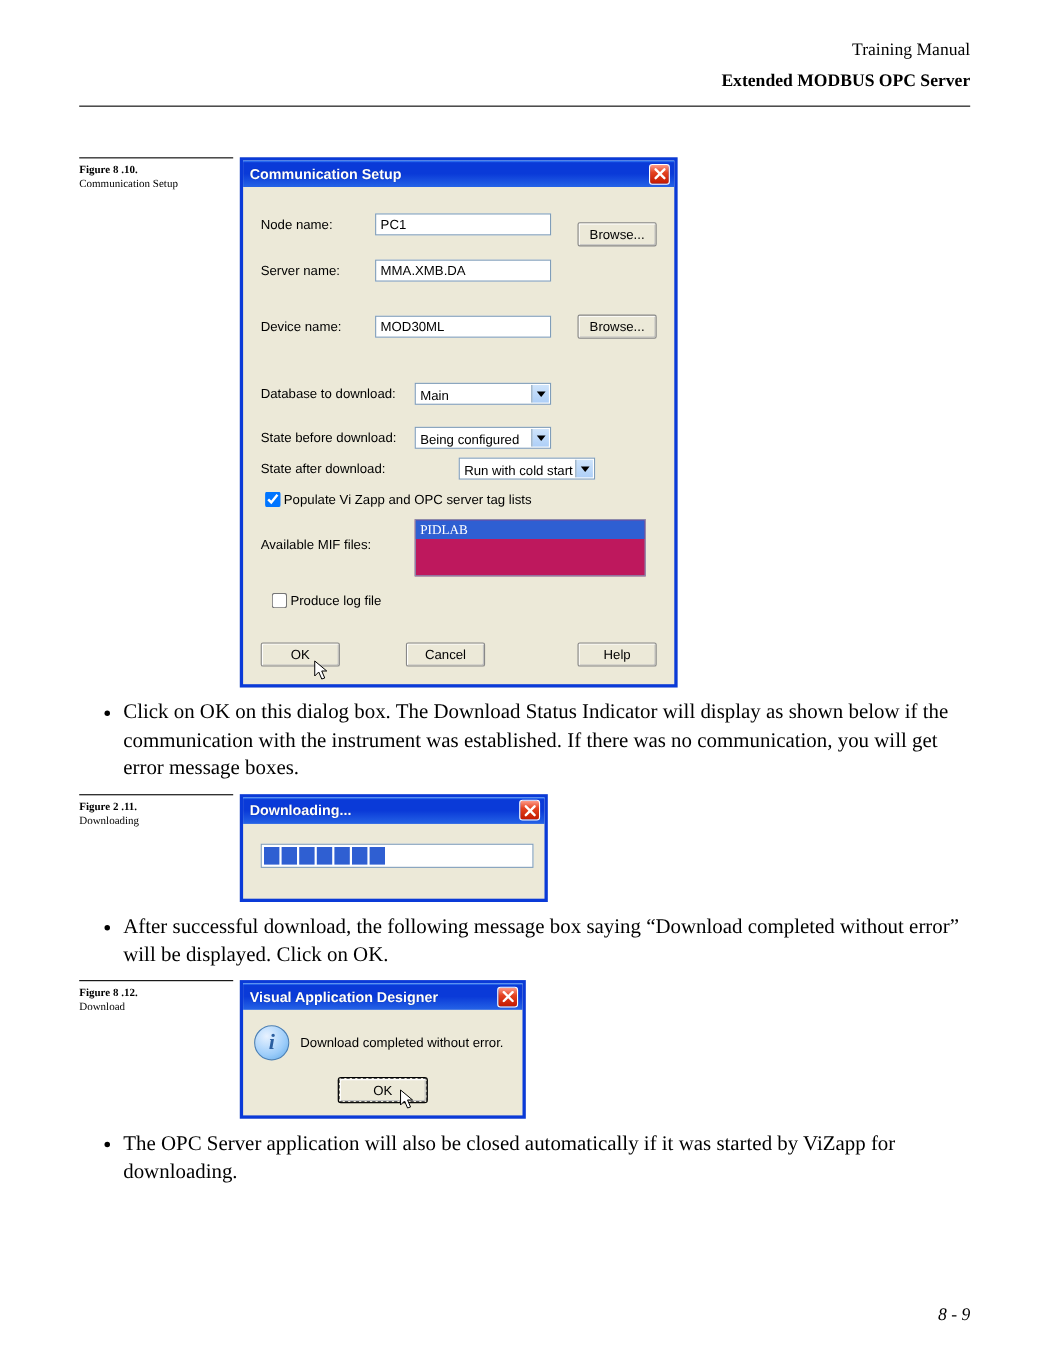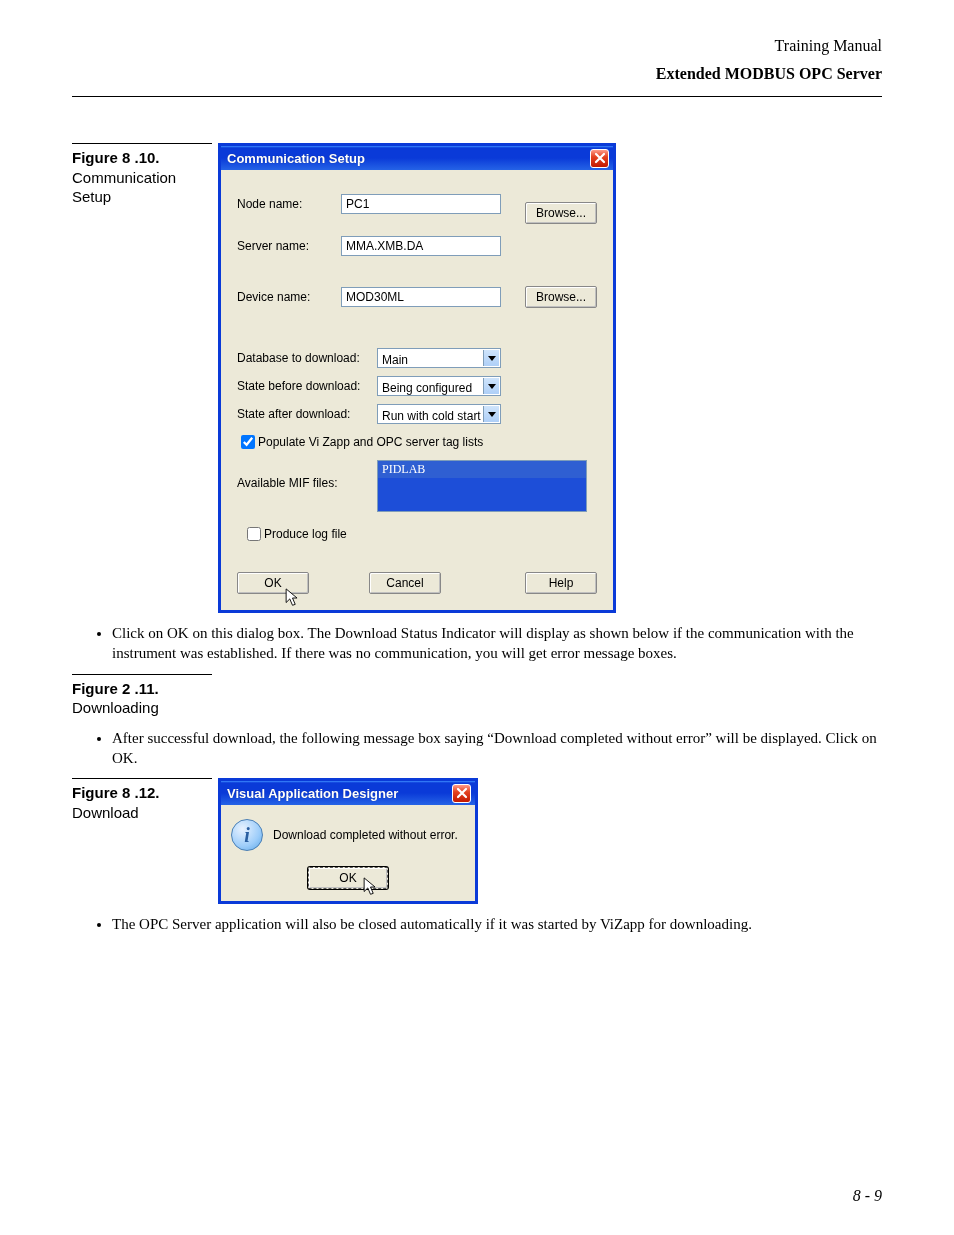--- a/index.html
+++ b/index.html
@@ -30,33 +30,33 @@
     margin-top: 46px;
   }
   .row {
     display: flex;
     align-items: flex-start;
     margin-bottom: 10px;
   }
   .figcol {
     width: 140px;
     flex: 0 0 140px;
-    font-size: 15px;
+    font-size: 10px;
     line-height: 1.3;
-    font-family: Liberation Sans, sans-serif;
+    font-family: Liberation Serif, serif;
     border-top: 1.5px solid #000;
     padding-top: 4px;
     margin-right: 6px;
   }
   .figcol .figlabel { font-weight: bold; }
   .maincol { flex: 1; }
   .bullets {
     margin: 10px 0 10px 18px;
     padding: 0 0 0 22px;
-    font-size: 15px;
+    font-size: 19px;
     line-height: 1.35;
   }
   .bullets li { margin-bottom: 6px; }
   .pagenum {
     position: absolute;
     bottom: 30px;
     right: 72px;
     font-style: italic;
     font-size: 16px;
   }
@@ -134,21 +134,21 @@
   }
   .combo .arrow::after {
     content: "";
     border-left: 4px solid transparent;
     border-right: 4px solid transparent;
     border-top: 5px solid #000;
   }
   .chk { display:flex; align-items:center; gap:0; margin: 8px 0; }
   .chk input { width:14px; height:14px; }
   .listbox {
-    background:#1d4ed8;
+    background:#be185d;
     border:1px solid #7f9db9;
     height:52px;
     position:relative;
   }
   .listbox .sel {
     background:#2f5fd2;
     color:#fff;
     padding: 1px 4px;
     font:12px Tahoma;
   }
@@ -254,35 +254,35 @@
               <input class="tinput" style="width: 160px;" value="MMA.XMB.DA">
             </div>
 
             <div class="frow" style="margin-bottom:40px;">
               <div class="flabel">Device name:</div>
               <input class="tinput" style="width: 160px;" value="MOD30ML">
               <div style="flex:1"></div>
               <button class="browse-btn">Browse...</button>
             </div>
 
-            <div class="frow" style="margin-bottom:8px;">
+            <div class="frow" style="margin-bottom:20px;">
               <div class="flabel2">Database to download:</div>
               <div class="combo" style="width:124px;">
                 <span>Main</span>
                 <span class="arrow"></span>
               </div>
             </div>
             <div class="frow" style="margin-bottom:8px;">
               <div class="flabel2">State before download:</div>
               <div class="combo" style="width:124px;">
                 <span>Being configured</span>
                 <span class="arrow"></span>
               </div>
             </div>
-            <div class="frow" style="margin-bottom:8px;">
+            <div class="frow" style="margin-bottom:8px;gap:40px;">
               <div class="flabel2">State after download:</div>
               <div class="combo" style="width:124px;">
                 <span>Run with cold start</span>
                 <span class="arrow"></span>
               </div>
             </div>
 
             <div class="chk">
               <input type="checkbox" checked="" style="">
               <span>Populate Vi Zapp and OPC server tag lists</span>
@@ -320,20 +320,43 @@
 
     <ul class="bullets">
       <li>Click on OK on this dialog box. The Download Status Indicator will display as shown below if the communication with the instrument was established. If there was no communication, you will get error message boxes.</li>
     </ul>
 
     <div class="row">
       <div class="figcol">
         <div class="figlabel">Figure 2 .11.</div>
         <div>Downloading</div>
       </div>
+      <div class="maincol">
+        <div class="dlg dl-dlg">
+          <div class="titlebar">
+            <span class="t-text">Downloading...</span>
+            <span class="close-btn">
+              <svg viewBox="0 0 12 12">
+                  <path d="M2 2 L10 10 M10 2 L2 10" stroke="#fff" stroke-width="2.2" stroke-linecap="round"></path>
+                </svg>
+            </span>
+          </div>
+          <div class="dl-body">
+            <div class="progress">
+              <div class="seg"></div>
+              <div class="seg"></div>
+              <div class="seg"></div>
+              <div class="seg"></div>
+              <div class="seg"></div>
+              <div class="seg"></div>
+              <div class="seg"></div>
+            </div>
+          </div>
+        </div>
+      </div>
     </div>
 
     <ul class="bullets">
       <li>After successful download, the following message box saying “Download completed without error” will be displayed. Click on OK.</li>
     </ul>
 
     <div class="row">
       <div class="figcol">
         <div class="figlabel">Figure 8 .12.</div>
         <div>Download</div>

